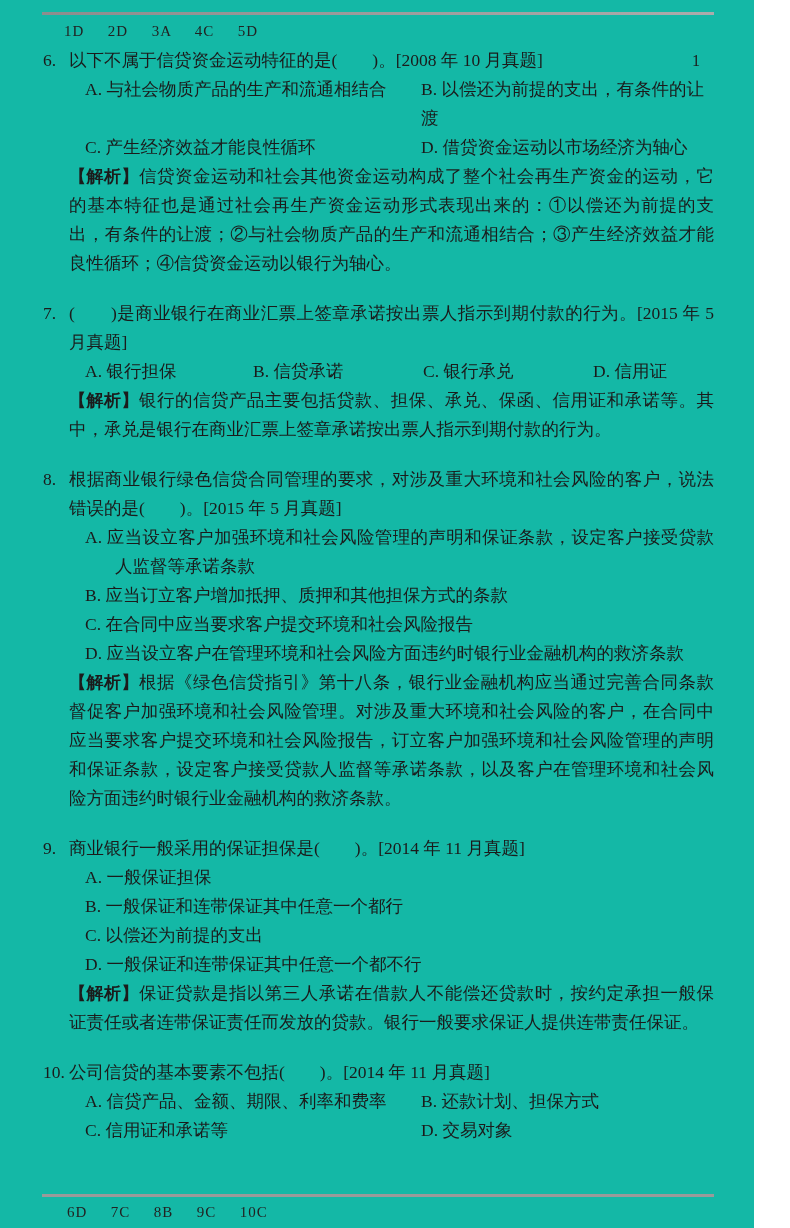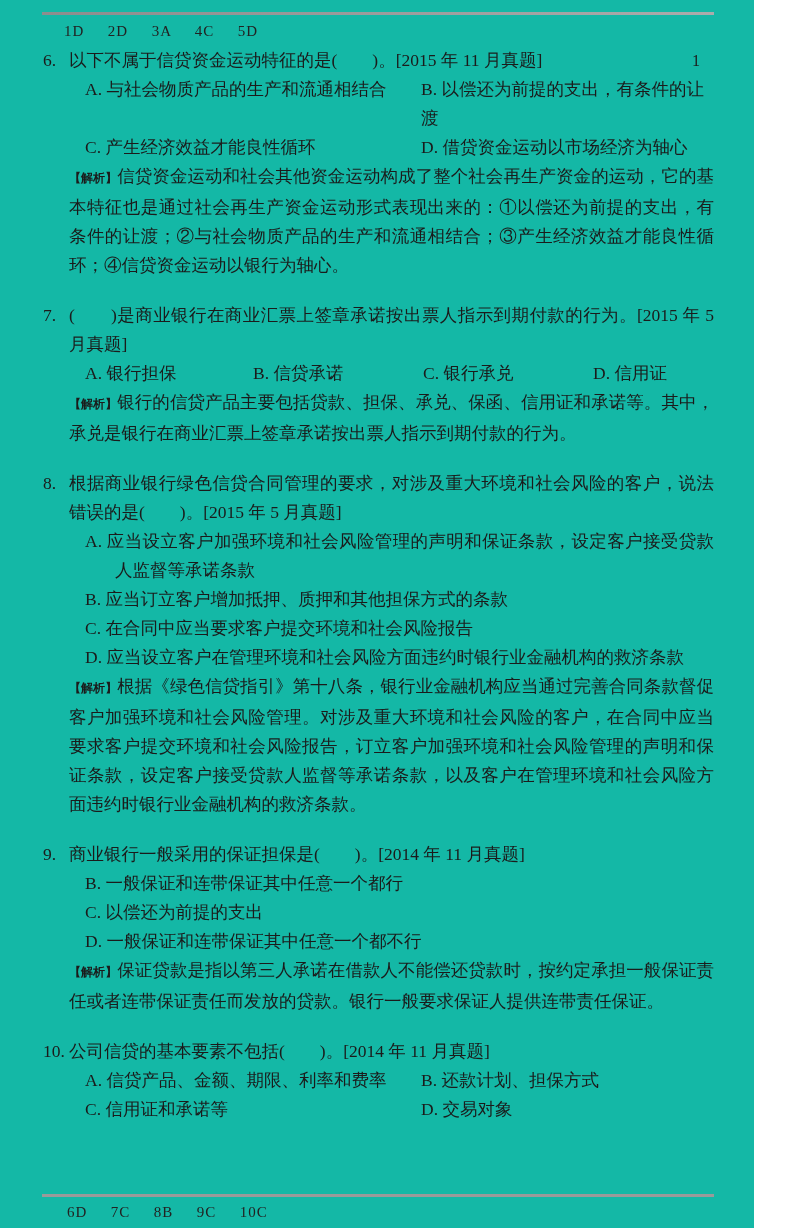--- a/index.html
+++ b/index.html
@@ -39,39 +39,39 @@
   .stem{text-align:justify;}
   .options{margin-left:16px;}
   .options.grid2{display:grid;grid-template-columns:336px 1fr;}
   .options.row4{display:grid;grid-template-columns:168px 170px 170px 1fr;}
   .options.stack .option{display:block;padding-left:30px;text-indent:-30px;text-align:justify;}
   .option{display:block;}
   .analysis{margin:0;text-align:justify;}
   .ana-label{
     font-family:"Liberation Sans","DejaVu Sans",sans-serif;
     font-weight:bold;
-    font-size:12px;
+    font-size:17px;
   }
   .footer{position:absolute;left:42px;right:40px;bottom:6px;}
   .footer-rule{height:3px;background:#9a9a9a;}
   .answer-key.bottom{margin:5px 0 0 25px;}
 </style>
 </head>
 <body>
 
 <div class="page">
   <div class="content">
 
     <div class="top-rule"></div>
     <div class="answer-key top">1D  2D  3A  4C  5D</div>
     <div class="page-number">1</div>
 
     <section class="question first">
       <span class="qnum">6.</span>
-      <div class="stem">以下不属于信贷资金运动特征的是(　　)。[2015 年 11 月真题]</div>
+      <div class="stem">以下不属于信贷资金运动特征的是(　　)。[2008 年 10 月真题]</div>
       <div class="options grid2">
         <span class="option">A. 与社会物质产品的生产和流通相结合</span>
         <span class="option">B. 以偿还为前提的支出，有条件的让渡</span>
         <span class="option">C. 产生经济效益才能良性循环</span>
         <span class="option">D. 借贷资金运动以市场经济为轴心</span>
       </div>
       <p class="analysis"><b class="ana-label">【解析】</b><span>信贷资金运动和社会其他资金运动构成了整个社会再生产资金的运动，它的基本特征也是通过社会再生产资金运动形式表现出来的：①以偿还为前提的支出，有条件的让渡；②与社会物质产品的生产和流通相结合；③产生经济效益才能良性循环；④信贷资金运动以银行为轴心。</span></p>
     </section>
 
     <section class="question">
@@ -95,20 +95,21 @@
         <span class="option">C. 在合同中应当要求客户提交环境和社会风险报告</span>
         <span class="option">D. 应当设立客户在管理环境和社会风险方面违约时银行业金融机构的救济条款</span>
       </div>
       <p class="analysis"><b class="ana-label">【解析】</b><span>根据《绿色信贷指引》第十八条，银行业金融机构应当通过完善合同条款督促客户加强环境和社会风险管理。对涉及重大环境和社会风险的客户，在合同中应当要求客户提交环境和社会风险报告，订立客户加强环境和社会风险管理的声明和保证条款，设定客户接受贷款人监督等承诺条款，以及客户在管理环境和社会风险方面违约时银行业金融机构的救济条款。</span></p>
     </section>
 
     <section class="question">
       <span class="qnum">9.</span>
       <div class="stem">商业银行一般采用的保证担保是(　　)。[2014 年 11 月真题]</div>
       <div class="options stack">
+        <span class="option">A. 一般保证担保</span>
         <span class="option">B. 一般保证和连带保证其中任意一个都行</span>
         <span class="option">C. 以偿还为前提的支出</span>
         <span class="option">D. 一般保证和连带保证其中任意一个都不行</span>
       </div>
       <p class="analysis"><b class="ana-label">【解析】</b><span>保证贷款是指以第三人承诺在借款人不能偿还贷款时，按约定承担一般保证责任或者连带保证责任而发放的贷款。银行一般要求保证人提供连带责任保证。</span></p>
     </section>
 
     <section class="question">
       <span class="qnum">10.</span>
       <div class="stem">公司信贷的基本要素不包括(　　)。[2014 年 11 月真题]</div>

